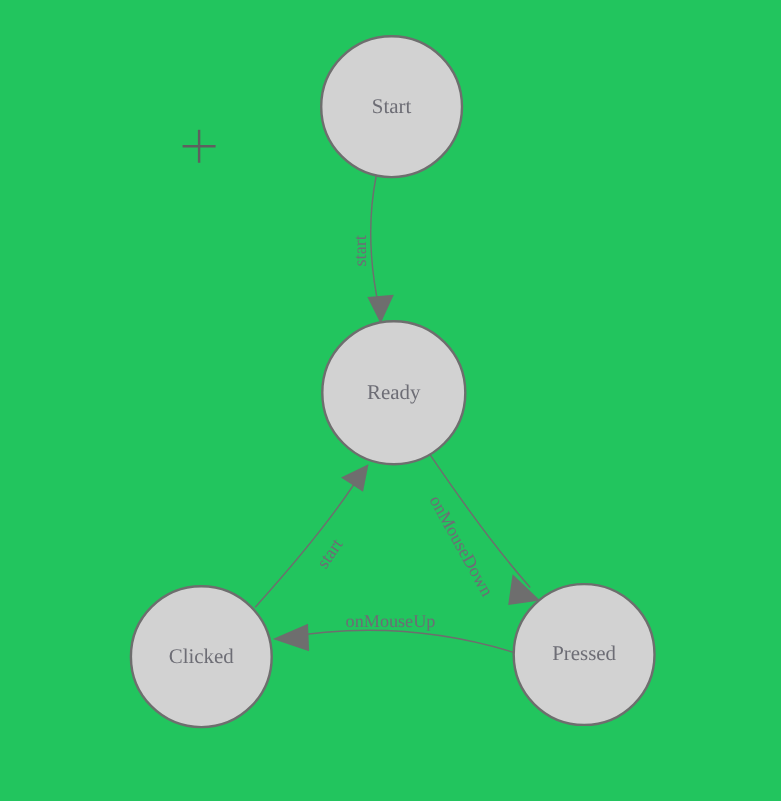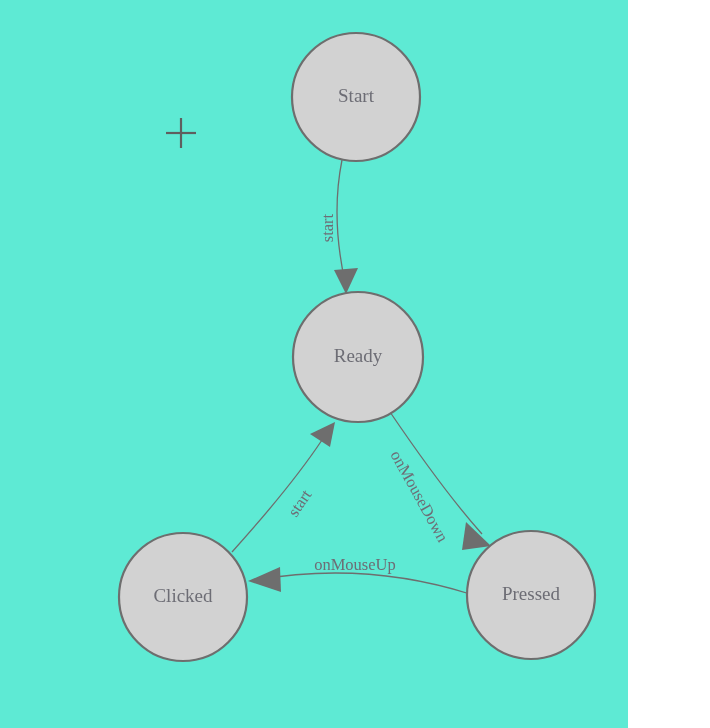--- a/index.html
+++ b/index.html
@@ -5,23 +5,23 @@
   html, body {
     margin: 0;
     padding: 0;
     background: #ffffff;
   }
   body {
     font-family: "Liberation Serif", serif;
   }
   #canvas-root {
     position: relative;
-    width: 628px;
+    width: 710px;
     height: 728px;
-    background: #5eead4;
+    background: #22c55e;
     overflow: hidden;
   }
   #diagram-svg {
     position: absolute;
     top: 0;
     left: 0;
     width: 710px;
     height: 728px;
     display: block;
   }

